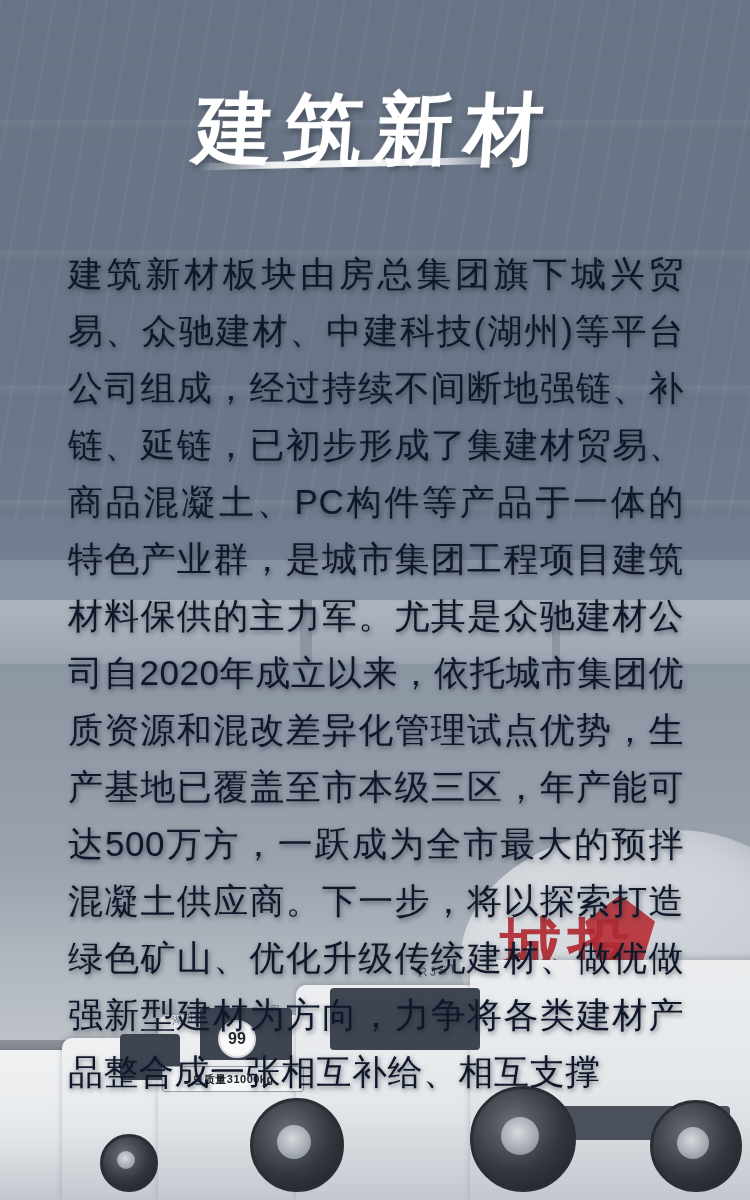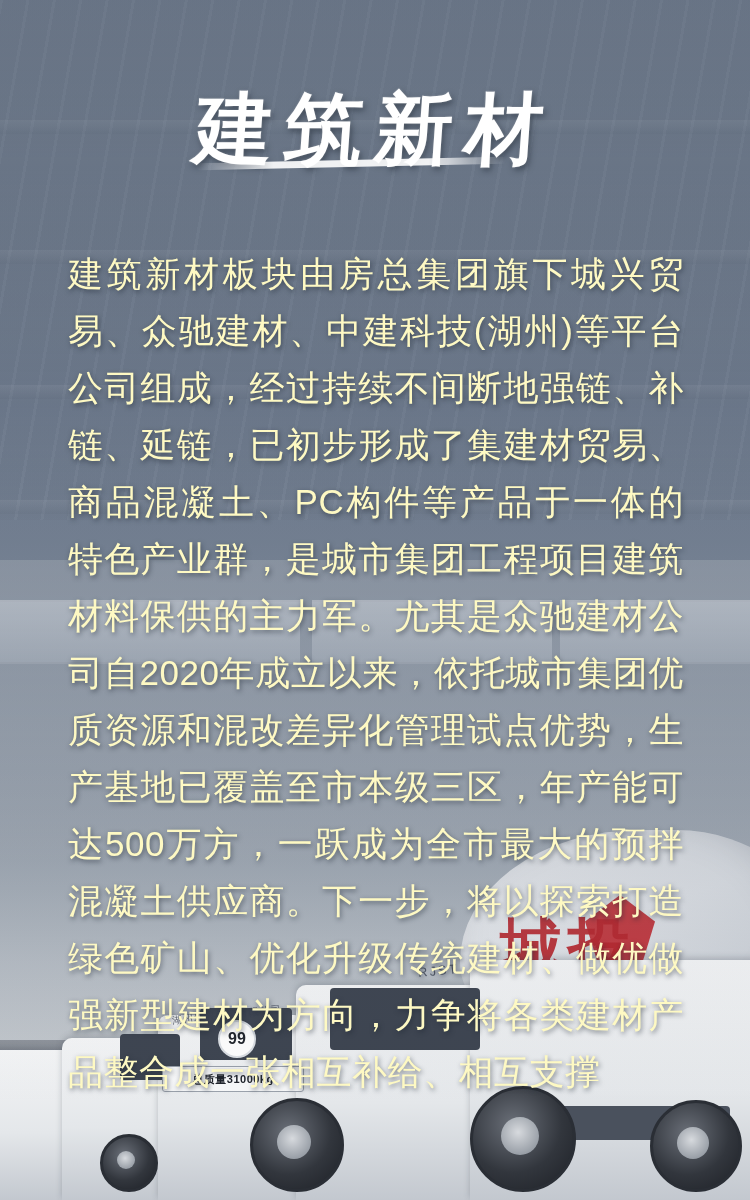--- a/index.html
+++ b/index.html
@@ -222,21 +222,21 @@
     background: linear-gradient(90deg, rgba(255,255,255,0.0), rgba(255,255,255,0.95) 25%, rgba(255,255,255,0.95) 75%, rgba(255,255,255,0.0));
     border-radius: 4px;
     transform: rotate(-1.2deg);
     opacity: 0.95;
   }
   .body-text {
     position: absolute;
     top: 245px;
     left: 68px;
     width: 616px;
-    color: #fef9c3;
+    color: #0f172a;
     font-size: 35px;
     line-height: 57px;
     letter-spacing: 0.5px;
     text-align: justify;
     text-shadow: 1px 2px 5px rgba(28,36,48,0.6);
   }
 </style>
 </head>
 <body>
 

